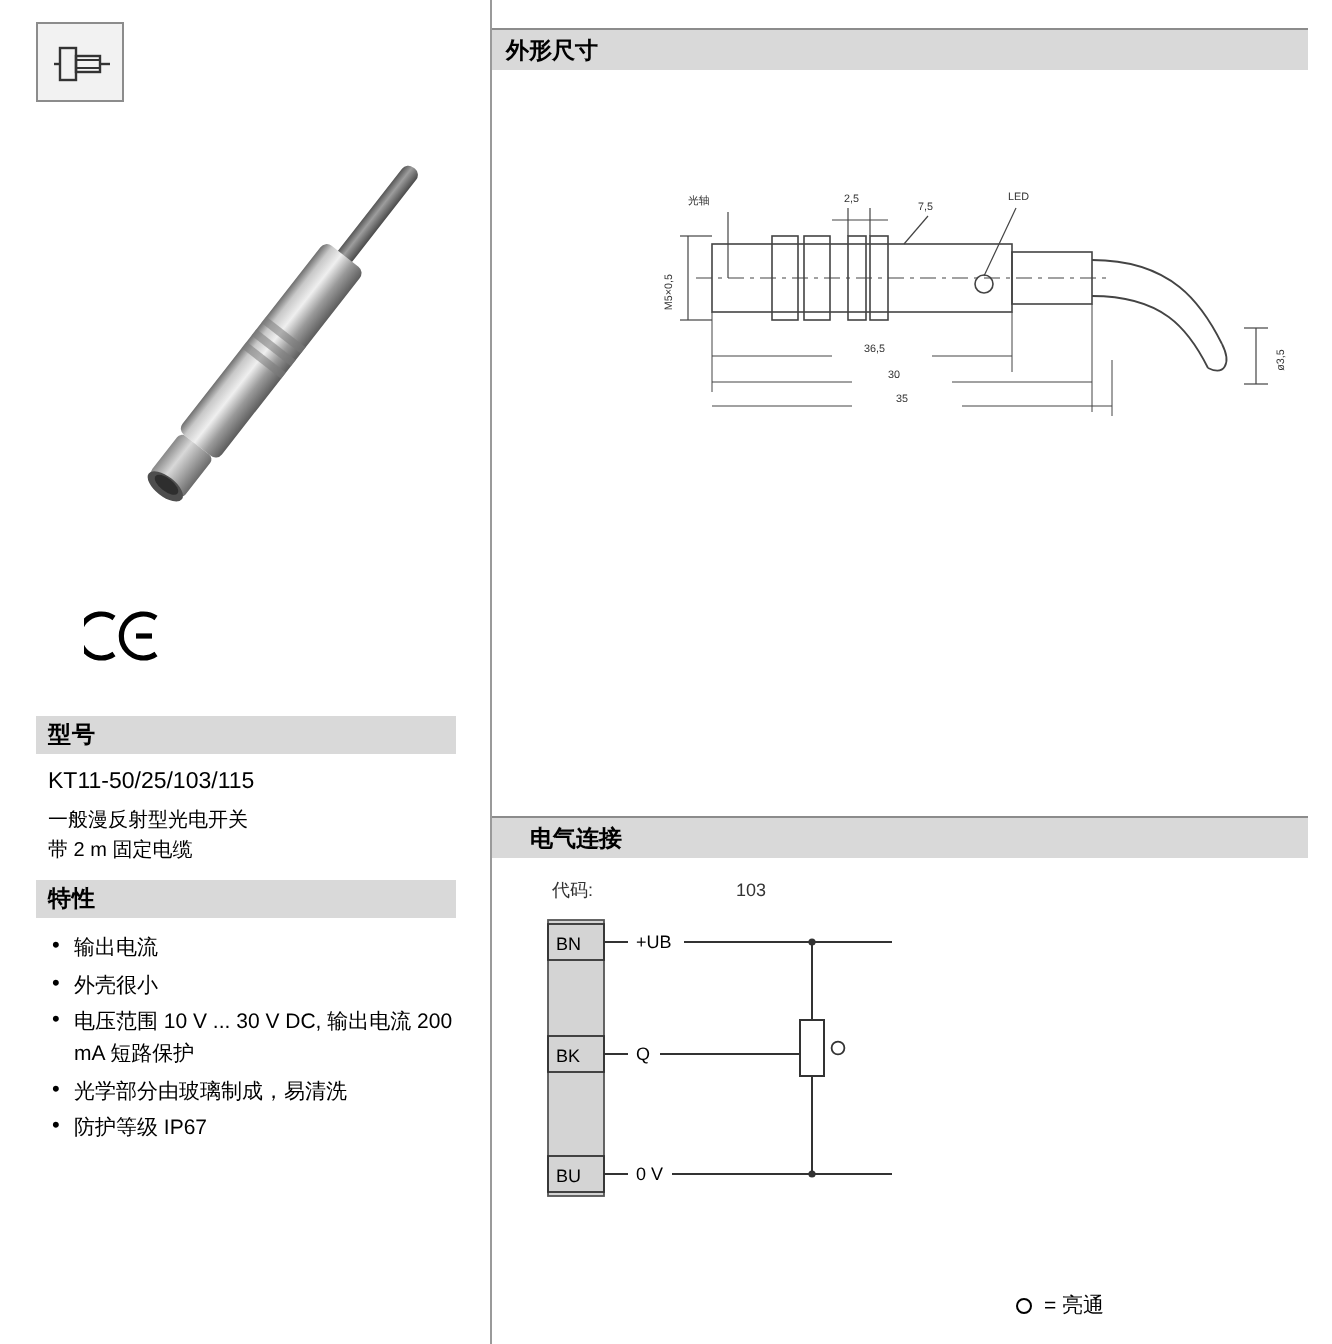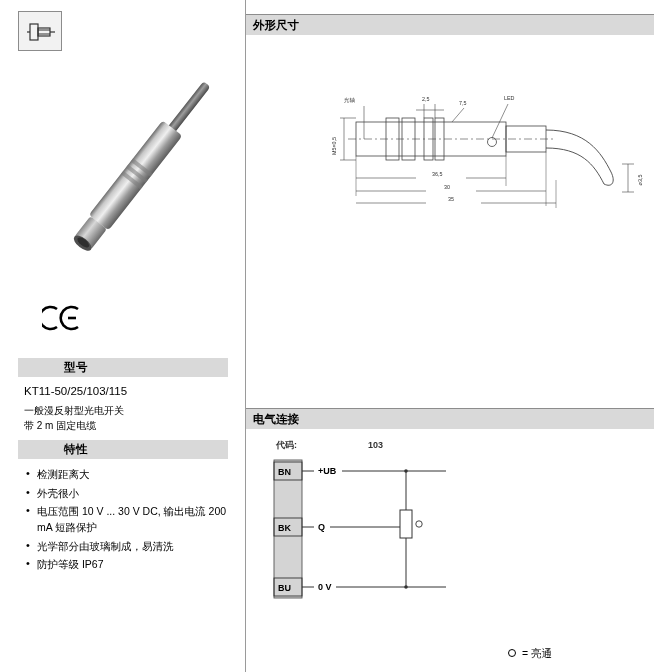--- a/index.html
+++ b/index.html
@@ -39,21 +39,21 @@
   .photo { position:absolute; left:40px; top:70px; width:180px; height:230px; }
 
   
   .ce { position:absolute; left:42px; top:305px; width:40px; height:26px; }
 
   
   .bar {
     position:absolute;
     left:18px; width:210px; height:19px;
     background:#d9d9d9;
-    display:flex; align-items:center;padding-left:40px;
+    display:flex; align-items:center;
   }
   .bar span {
     font-size:11.5px; font-weight:bold; padding-left:6px; letter-spacing:0.5px;
   }
   #bar-model { top:358px; }
   #bar-features { top:440px; }
 
   .model-code {
     position:absolute; left:24px; top:385px;
     font-size:11.5px; font-weight:normal; color:#000;
@@ -79,24 +79,24 @@
   .right-col {
     position:absolute; left:246px; top:0; right:0; height:672px;
   }
   .rbar {
     position:absolute; left:0; width:408px; height:21px;
     background:#d9d9d9; display:flex; align-items:center;
     border-top:1px solid #8c8c8c;
   }
   .rbar span { font-size:11.5px; font-weight:bold; padding-left:7px; }
   #rbar-dim { top:14px; }
-  #rbar-elec { top:408px; }
+  #rbar-elec { top:408px;padding-left:12px; }
 
   .dim-drawing { position:absolute; left:10px; top:60px; width:410px; height:180px; }
-  .elec-drawing { position:absolute; left:10px; top:432px; width:410px; height:225px;font-weight:bold; }
+  .elec-drawing { position:absolute; left:10px; top:432px; width:410px; height:225px; }
 
   .legend {
     position:absolute; left:262px; top:614px;
     font-size:10.5px; line-height:16px;
   }
   .legend div { display:flex; align-items:center;margin-top:31px; }
   .legend .dot {
     display:inline-block; width:8px; height:8px; border-radius:50%;
     border:1.2px solid #000; margin-right:6px;
   }
@@ -173,21 +173,21 @@
     <div class="model-code">KT11-50/25/103/115</div>
     <div class="model-desc">
       <div>一般漫反射型光电开关</div>
       <div>带 2 m 固定电缆</div>
     </div>
 
     <div class="bar" id="bar-features">
       <span>特性</span>
     </div>
     <ul class="feature-list">
-      <li>检测距离大</li>
+      <li>输出电流</li>
       <li>外壳很小</li>
       <li>电压范围 10 V ... 30 V DC, 输出电流 200 mA 短路保护</li>
       <li>光学部分由玻璃制成，易清洗</li>
       <li>防护等级 IP67</li>
     </ul>
   </div>
 
   <div class="divider-vert"></div>
 
   <div class="right-col">

